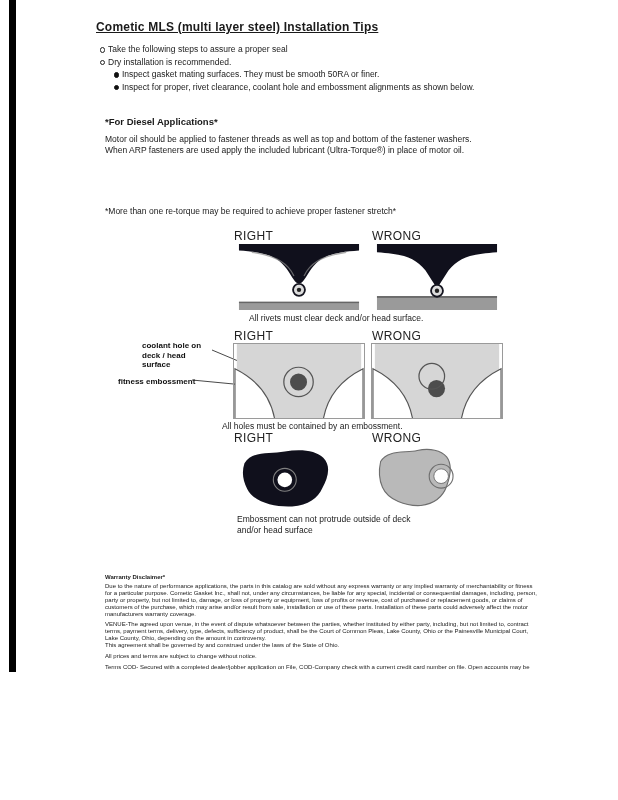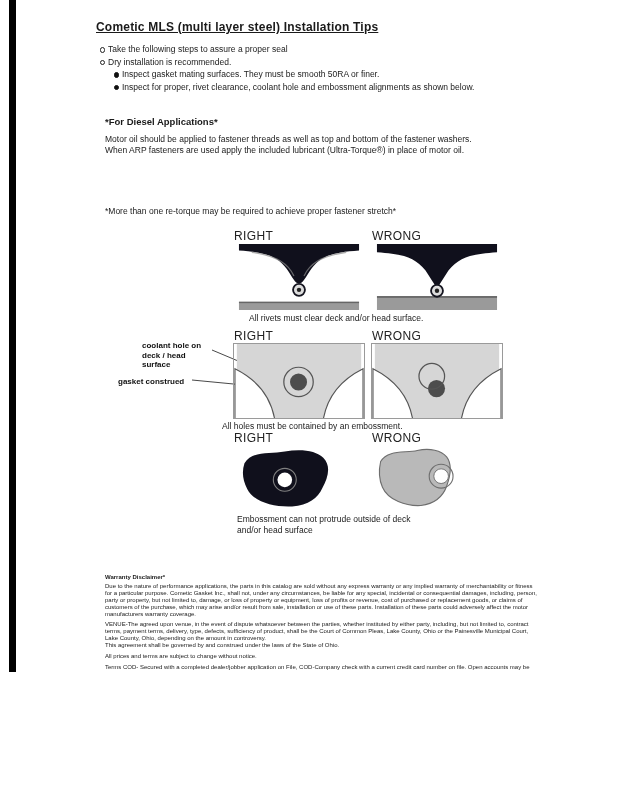--- a/index.html
+++ b/index.html
@@ -90,21 +90,21 @@
       <circle cx="65.5" cy="51" r="2.4" fill="#222"></circle>
     </svg>
   </div>
   <div class="cap" style="left:249px; top:313px;">All rivets must clear deck and/or head surface.</div>
 
   <div class="hdr" style="left:234px; top:329px;">RIGHT</div>
   <div class="hdr" style="left:372px; top:329px;">WRONG</div>
 
   <div class="ann" style="left:142px; top:341px; width:72px;">coolant hole on
 deck / head surface</div>
-  <div class="ann" style="left:118px; top:377px;">gasket construed</div>
+  <div class="ann" style="left:118px; top:377px;">fitness embossment</div>
   <svg class="ann-lines" viewBox="0 0 105 52">
     <line x1="22" y1="6" x2="98" y2="38" stroke="#333" stroke-width="0.9"></line>
     <line x1="2" y1="36" x2="85" y2="44" stroke="#333" stroke-width="0.9"></line>
   </svg>
 
   <div class="img bordered" style="left:234px; top:344px; height:74px;">
     <svg viewBox="0 0 131 78">
       <rect width="131" height="78" fill="#d6d6d6"></rect>
       <path d="M-2,26 C22,38 36,56 40,80 L-2,80 Z" fill="#fff" stroke="#555" stroke-width="1.2"></path>
       <path d="M133,26 C109,38 95,56 91,80 L133,80 Z" fill="#fff" stroke="#555" stroke-width="1.2"></path>

